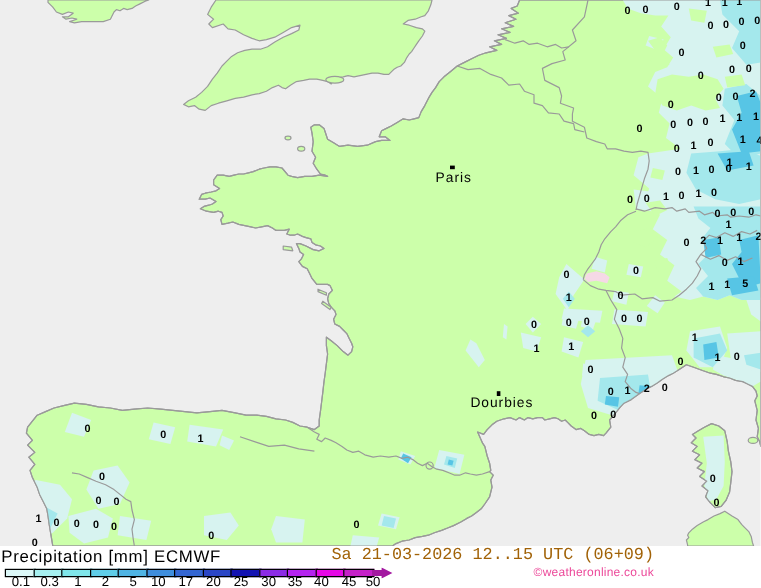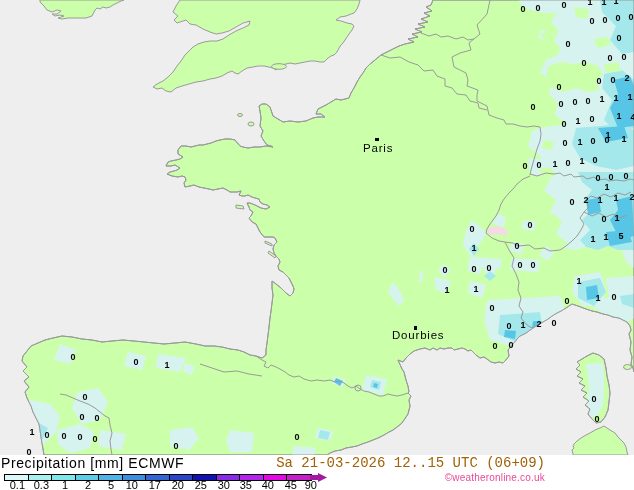--- a/index.html
+++ b/index.html
@@ -277,14 +277,14 @@
 <span class="tl" style="left:65px">2</span>
 <span class="tl" style="left:88px">5</span>
 <span class="tl" style="left:112px">10</span>
 <span class="tl" style="left:135px">17</span>
 <span class="tl" style="left:158px">20</span>
 <span class="tl" style="left:181px">25</span>
 <span class="tl" style="left:204px">30</span>
 <span class="tl" style="left:226px">35</span>
 <span class="tl" style="left:248px">40</span>
 <span class="tl" style="left:271px">45</span>
-<span class="tl" style="left:291px">90</span>
+<span class="tl" style="left:291px">50</span>
 </div>
 
 </body></html>

